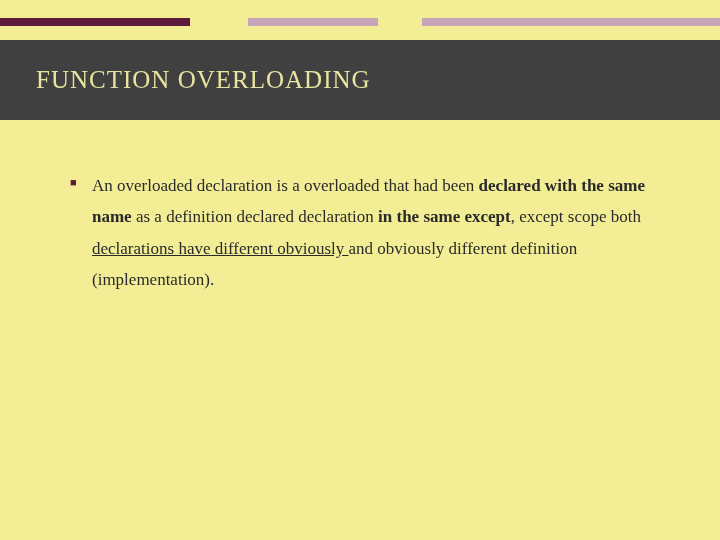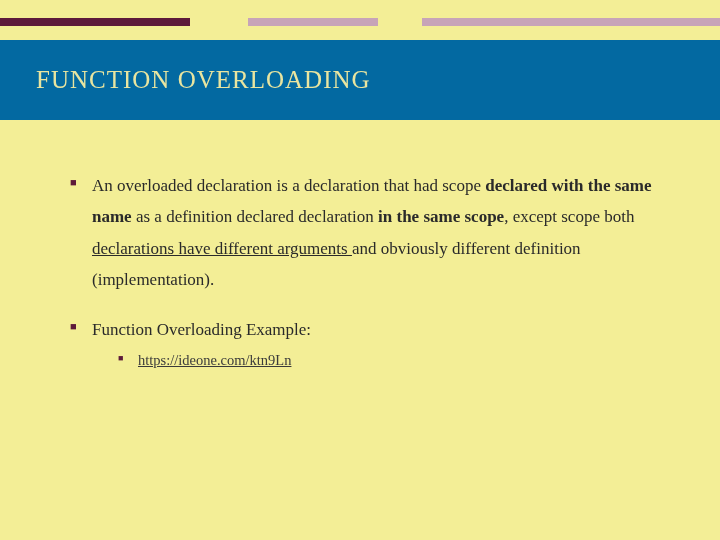--- a/index.html
+++ b/index.html
@@ -15,21 +15,21 @@
     margin-top: 18px;
     height: 8px;
   }
   .accent-seg-1 { background: #5d1a3a; width: 190px; }
   .accent-gap-1 { width: 58px; }
   .accent-seg-2 { background: #c7a4b8; width: 130px; }
   .accent-gap-2 { width: 44px; }
   .accent-seg-3 { background: #c7a4b8; width: 298px; }
   .title-band {
     margin-top: 14px;
-    background: #0369a1;
+    background: #404040;
     padding: 26px 36px;
   }
   .title-text {
     color: #e9e5a0;
     font-size: 25px;
     letter-spacing: 1px;
     font-weight: 400;
   }
   .content {
     padding: 50px 56px 0 70px;
@@ -89,24 +89,16 @@
   <div class="accent-seg-3"></div>
 </div>
 
 <div class="title-band">
   <div class="title-text">FUNCTION OVERLOADING</div>
 </div>
 
 <div class="content">
   <ul class="main-list">
     <li>
-      <span>An overloaded declaration is a declaration that had scope </span><span class="bold">declared with the same name</span><span> as a definition declared declaration </span><span class="bold">in the same scope</span><span>, except scope both </span><span class="ul">declarations have different arguments </span><span>and obviously different definition (implementation).</span>
-    </li>
-    <li>
-      <span>Function Overloading Example:</span>
-      <ul class="sub-list">
-        <li>
-          <a href="#" class="link">https://ideone.com/ktn9Ln</a>
-        </li>
-      </ul>
+      <span>An overloaded declaration is a overloaded that had been </span><span class="bold">declared with the same name</span><span> as a definition declared declaration </span><span class="bold">in the same except</span><span>, except scope both </span><span class="ul">declarations have different obviously </span><span>and obviously different definition (implementation).</span>
     </li>
   </ul>
 </div>
 
 </body></html>

